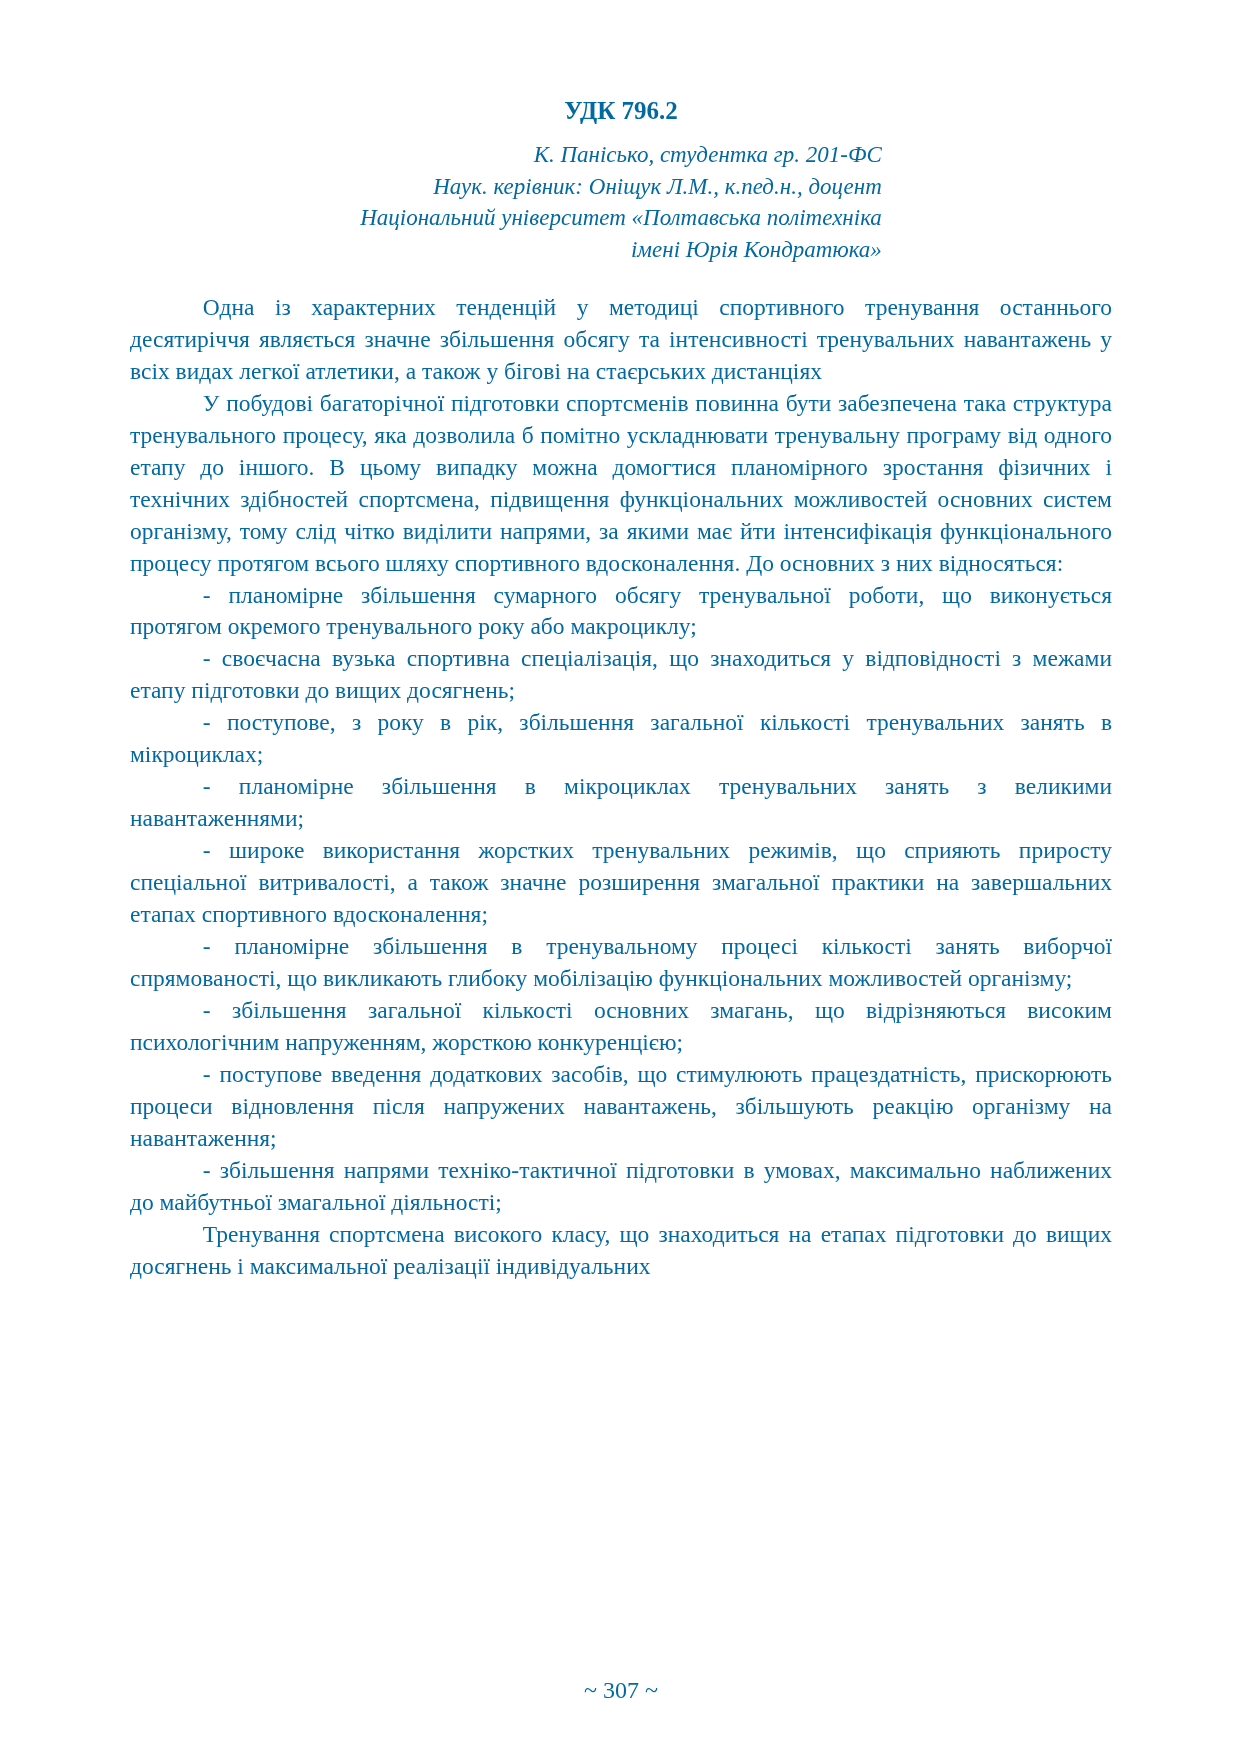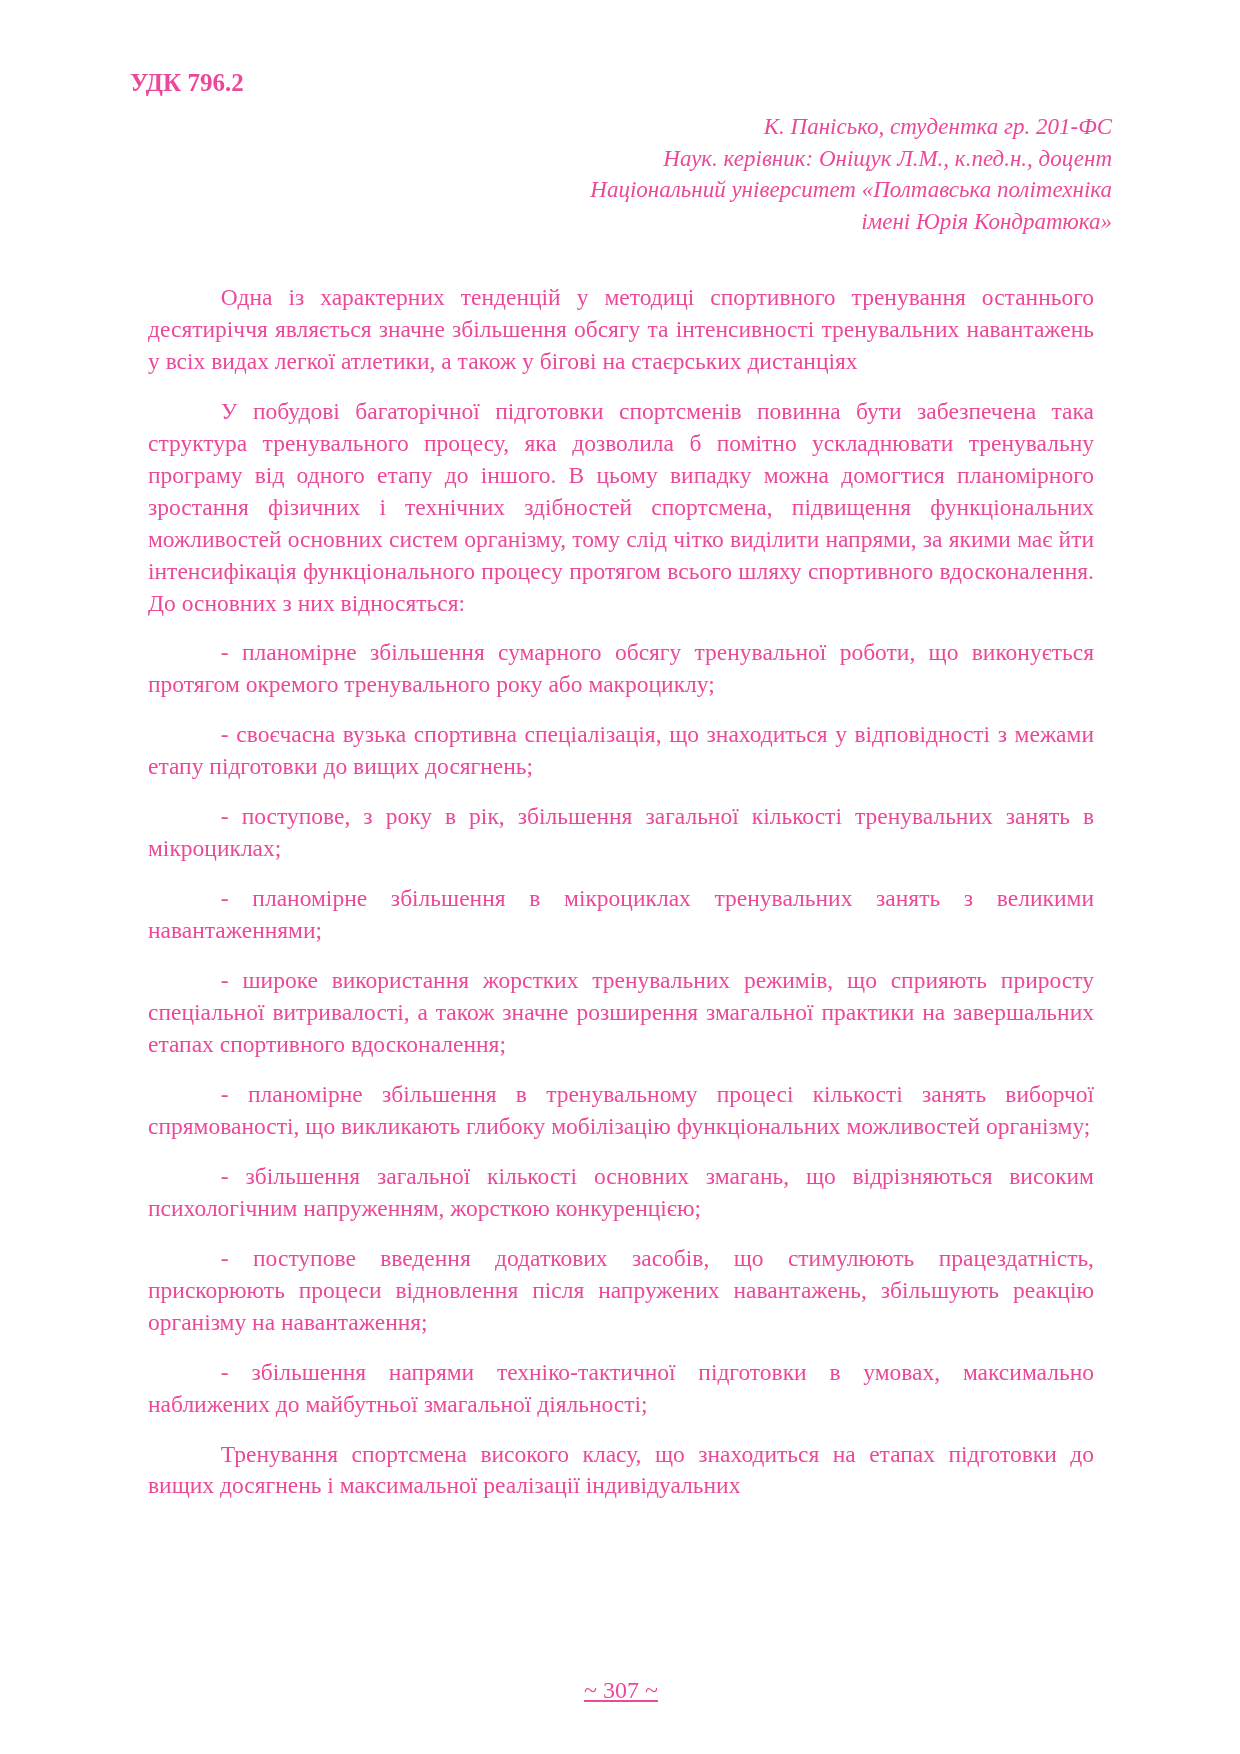--- a/index.html
+++ b/index.html
@@ -6,25 +6,26 @@
     margin: 0;
     padding: 0;
     background: #ffffff;
   }
   .page {
     position: relative;
     width: 1240px;
     min-height: 1754px;
     box-sizing: border-box;
     background: #ffffff;
-    color: #ec4899;
+    color: #0369a1;
     font-family: "Liberation Serif", "DejaVu Serif", serif;
-    padding: 69px 128px 50px 130px;
+    padding: 97px 128px 50px 130px;
     display: flex;
     flex-direction: column;
+    align-items: center;
   }
   .udc {
     font-weight: bold;
     font-size: 25px;
     margin: 0 0 14px 0;
   }
   .authors {
     text-align: right;
     font-style: italic;
     font-size: 23px;
@@ -40,28 +41,27 @@
     font-weight: bold;
     line-height: 1.35;
     margin: 0 0 22px 0;
     letter-spacing: 0.2px;
   }
   .body-text p {
     font-size: 23.5px;
     line-height: 1.36;
     text-align: justify;
     text-indent: 3.1em;
-    margin: 18px;
+    margin: 0;
   }
   .footer {
     margin-top: auto;
     padding-top: 30px;
     text-align: center;
     font-size: 24px;
-    text-decoration: underline;
   }
 </style>
 </head>
 <body>
 
 <div class="page">
 
   <div class="udc">УДК 796.2</div>
 
   <div class="authors">

